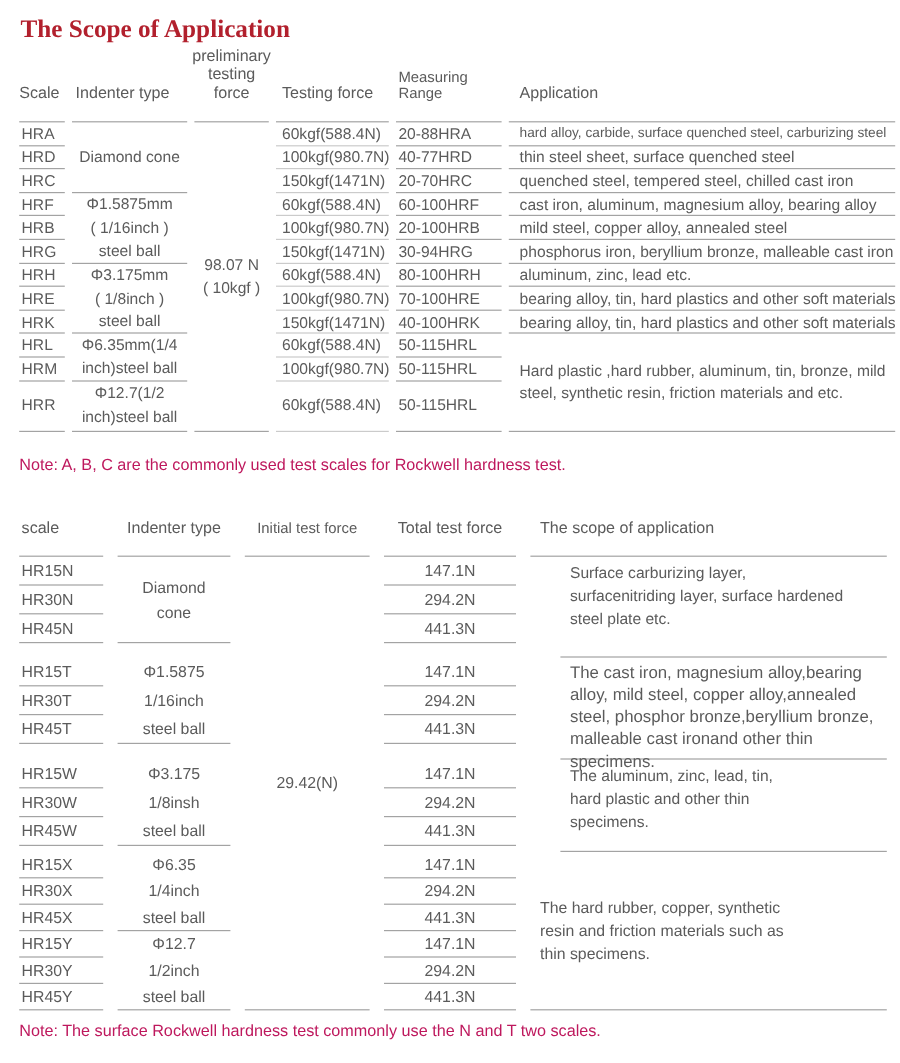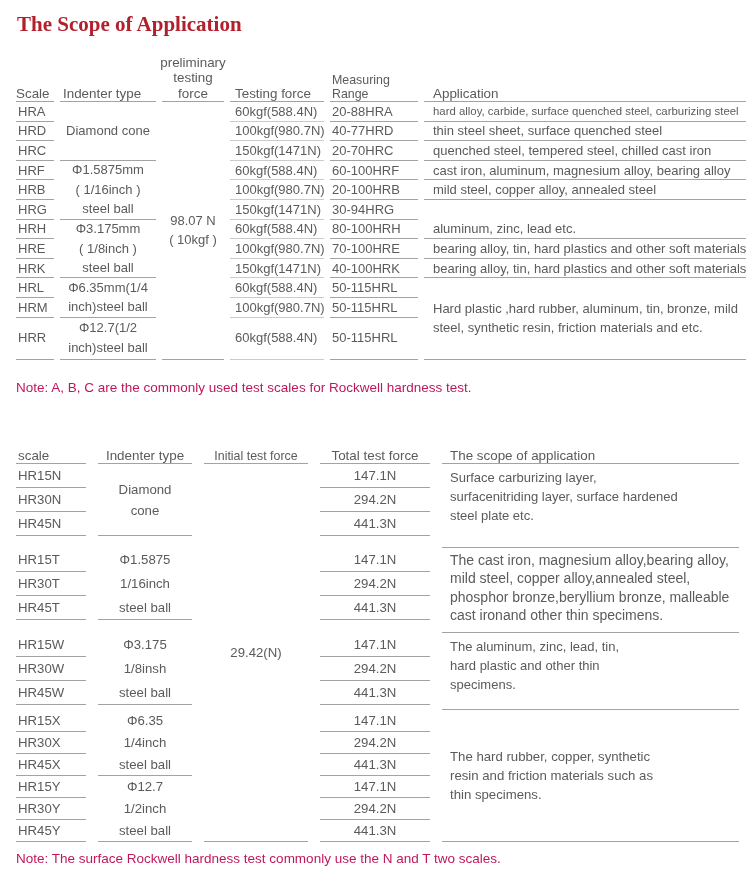--- a/index.html
+++ b/index.html
@@ -10,34 +10,34 @@
   .note{position:absolute;left:16px;font-size:13.5px;color:#be185d;}
   .grid{position:absolute;left:16px;right:11px;display:grid;}
   .t1{top:62px;grid-template-columns:38px 96px 62px 94px 88px 1fr;column-gap:6px;
       grid-template-rows:40px repeat(11,19.6px) 42px;font-size:13px;}
   .t2{top:434px;grid-template-columns:70px 94px 104px 110px 1fr;column-gap:12px;
       grid-template-rows:30px 24px 24px 24px 12px 24px 24px 24px 13px 24px 24px 24px 5px 22px 22px 22px 22px 22px 22px;
       font-size:13.2px;}
   .cell{display:flex;align-items:center;justify-content:center;text-align:center;}
   .l{justify-content:flex-start;text-align:left;}
   .e{align-items:flex-end;padding-bottom:14px;}
-  .h{align-items:flex-end;padding-bottom:0;font-size:13.4px;}
+  .h{align-items:flex-end;padding-bottom:16px;font-size:13.4px;}
   .bb{border-bottom:1px solid #a3a3a3;}
   .bl{border-bottom:1px solid #cbcbcb;}
   .pre{white-space:pre-line;}
   .nw{white-space:nowrap;}
   .lh20{line-height:19.6px;}
   .lh15{line-height:15.5px;}
   .lh24{line-height:24px;}
   .lh22{line-height:22px;}
   .app{font-size:13px;}
   .app1{font-size:11.4px;}
   .cond{font-size:12.4px;}
   .pad2{padding-left:2px;}
-  .appblock{display:block;padding-top:4px;font-size:13px;line-height:19.2px;}
+  .appblock{display:block;padding-top:4px;font-size:13px;line-height:19.2px;margin-left:25px;}
   .appblock .inner{display:block;}
 </style>
 </head>
 <body>
 
 <div class="page">
 
   <div class="title">The Scope of Application</div>
 
   <div class="grid t1">
@@ -102,20 +102,21 @@
     <div class="cell l bb nw" style="grid-row:10;grid-column:5;padding-left:2px">40-100HRK</div>
     <div class="cell l bb nw" style="grid-row:11;grid-column:5;padding-left:2px">50-115HRL</div>
     <div class="cell l bb nw" style="grid-row:12;grid-column:5;padding-left:2px">50-115HRL</div>
     <div class="cell l bb nw e" style="grid-row:13;grid-column:5;padding-left:2px">50-115HRL</div>
 
     <div class="cell l bb nw app app1" style="grid-row:2;grid-column:6;padding-left:9px">hard alloy, carbide, surface quenched steel, carburizing steel</div>
     <div class="cell l bb nw app" style="grid-row:3;grid-column:6;padding-left:9px">thin steel sheet, surface quenched steel</div>
     <div class="cell l bb nw app" style="grid-row:4;grid-column:6;padding-left:9px">quenched steel, tempered steel, chilled cast iron</div>
     <div class="cell l bb nw app" style="grid-row:5;grid-column:6;padding-left:9px">cast iron, aluminum, magnesium alloy, bearing alloy</div>
     <div class="cell l bb nw app" style="grid-row:6;grid-column:6;padding-left:9px">mild steel, copper alloy, annealed steel</div>
+    <div class="cell l bb nw app" style="grid-row:7;grid-column:6;padding-left:9px">phosphorus iron, beryllium bronze, malleable cast iron</div>
     <div class="cell l bb nw app" style="grid-row:8;grid-column:6;padding-left:9px">aluminum, zinc, lead etc.</div>
     <div class="cell l bb nw app" style="grid-row:9;grid-column:6;padding-left:9px">bearing alloy, tin, hard plastics and other soft materials</div>
     <div class="cell l bb nw app" style="grid-row:10;grid-column:6;padding-left:9px">bearing alloy, tin, hard plastics and other soft materials</div>
     <div class="cell l bb app" style="grid-row:11/14;grid-column:6;padding-left:9px;line-height:19.5px">Hard plastic  ,hard rubber, aluminum, tin, bronze, mild steel, synthetic resin, friction materials and etc.</div>
   </div>
 
   <div class="note" style="top:380px">Note: A, B, C are the commonly used test scales for Rockwell hardness test.</div>
 
   <div class="grid t2">
 

